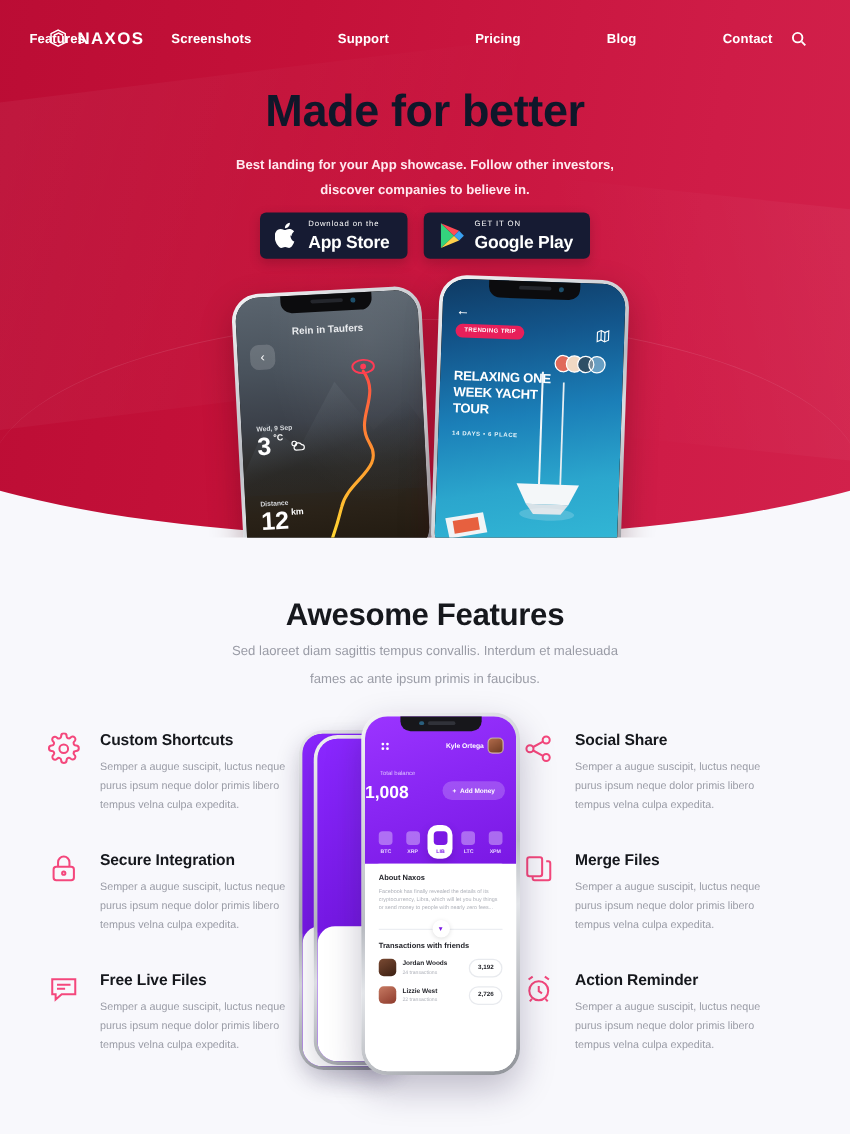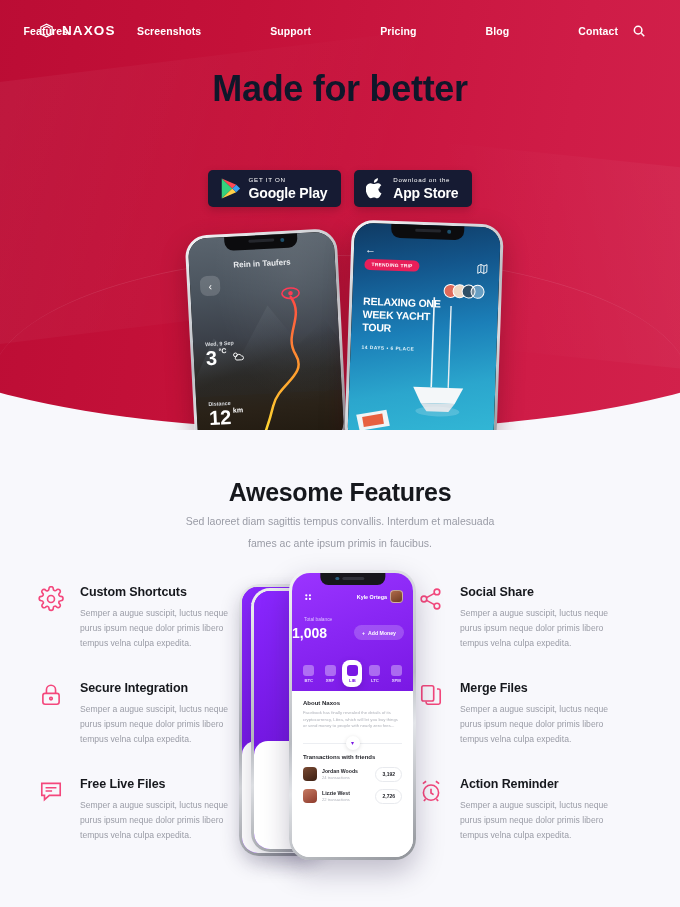--- a/index.html
+++ b/index.html
@@ -320,42 +320,46 @@
       <a href="#">Blog</a>
       <a href="#">Contact</a>
     </div>
     <svg class="nav-search" viewBox="0 0 24 24" fill="none" stroke="#fff" stroke-width="2.6">
       <circle cx="10.5" cy="10.5" r="6.5"></circle>
         <path d="M16 16l5 5"></path>
     </svg>
   </nav>
 
   <h1 class="hero-title">Made for better</h1>
+  <p class="hero-sub">
+    <span>Best landing for your App showcase. Follow other investors,</span>
+    <span>discover companies to believe in.</span>
+  </p>
 
   <div class="store-row">
+    <div class="store-btn">
+      <svg width="19" height="23" viewBox="0 0 22 26" fill="#fff">
+        <path d="M15.3 13.6c0-2.9 2.4-4.3 2.5-4.4-1.4-2-3.5-2.3-4.2-2.3-1.8-.2-3.5 1-4.4 1-.9 0-2.3-1-3.8-1-2 0-3.8 1.1-4.8 2.9-2 3.5-.5 8.8 1.5 11.7 1 1.4 2.1 3 3.6 2.9 1.4-.1 2-.9 3.7-.9s2.2.9 3.7.9c1.5 0 2.5-1.4 3.4-2.9.6-.9 1.1-1.9 1.4-3-3.6-1.4-3.6-5.5-3.6-5.9z"></path>
+        <path d="M12.6 4.6c.8-1 1.3-2.3 1.2-3.6-1.2 0-2.6.8-3.4 1.7-.7.8-1.4 2.2-1.2 3.5 1.3.1 2.6-.7 3.4-1.6z"></path>
+      </svg>
+      <span class="st-txt">
+        <span class="st-small">Download on the</span>
+        <span class="st-big">App Store</span>
+      </span>
+    </div>
     <div class="store-btn">
       <svg width="21" height="23" viewBox="0 0 24 26">
         <path d="M2 1.6v22.8l12-11.4z" fill="#34d27d"></path>
         <path d="M2 1.6l12 11.4 4.6-4.4z" fill="#ff4a55"></path>
         <path d="M2 24.4l12-11.4 4.6 4.4z" fill="#ffd04a"></path>
         <path d="M18.6 8.6L23 13l-4.4 4.4L14 13z" fill="#3aa0f0"></path>
       </svg>
       <span class="st-txt">
         <span class="st-small">GET IT ON</span>
         <span class="st-big">Google Play</span>
-      </span>
-    </div>
-    <div class="store-btn">
-      <svg width="19" height="23" viewBox="0 0 22 26" fill="#fff">
-        <path d="M15.3 13.6c0-2.9 2.4-4.3 2.5-4.4-1.4-2-3.5-2.3-4.2-2.3-1.8-.2-3.5 1-4.4 1-.9 0-2.3-1-3.8-1-2 0-3.8 1.1-4.8 2.9-2 3.5-.5 8.8 1.5 11.7 1 1.4 2.1 3 3.6 2.9 1.4-.1 2-.9 3.7-.9s2.2.9 3.7.9c1.5 0 2.5-1.4 3.4-2.9.6-.9 1.1-1.9 1.4-3-3.6-1.4-3.6-5.5-3.6-5.9z"></path>
-        <path d="M12.6 4.6c.8-1 1.3-2.3 1.2-3.6-1.2 0-2.6.8-3.4 1.7-.7.8-1.4 2.2-1.2 3.5 1.3.1 2.6-.7 3.4-1.6z"></path>
-      </svg>
-      <span class="st-txt">
-        <span class="st-small">Download on the</span>
-        <span class="st-big">App Store</span>
       </span>
     </div>
   </div>
 
   <div class="phones">
 
     <div class="ph ph-left">
       <div class="ph-screen">
         <div class="hike"></div>
         <svg class="trail" viewBox="0 0 152 215" fill="none">

